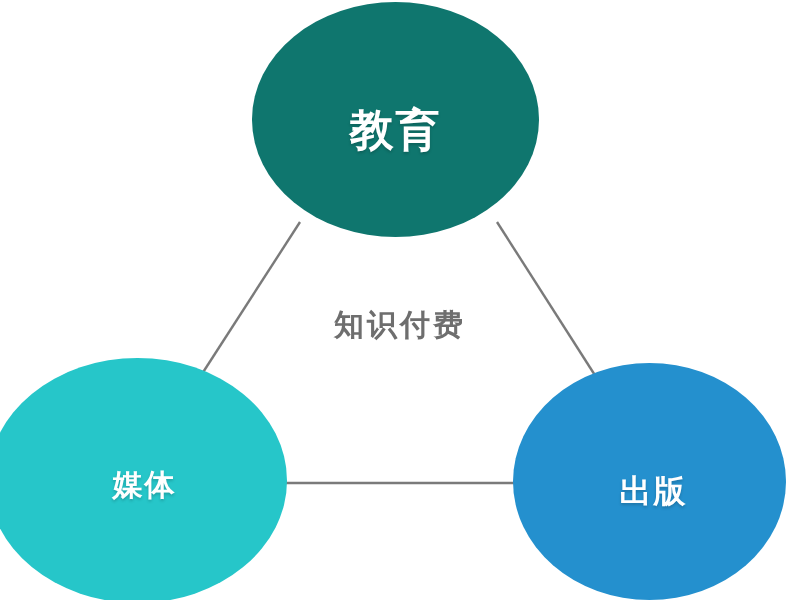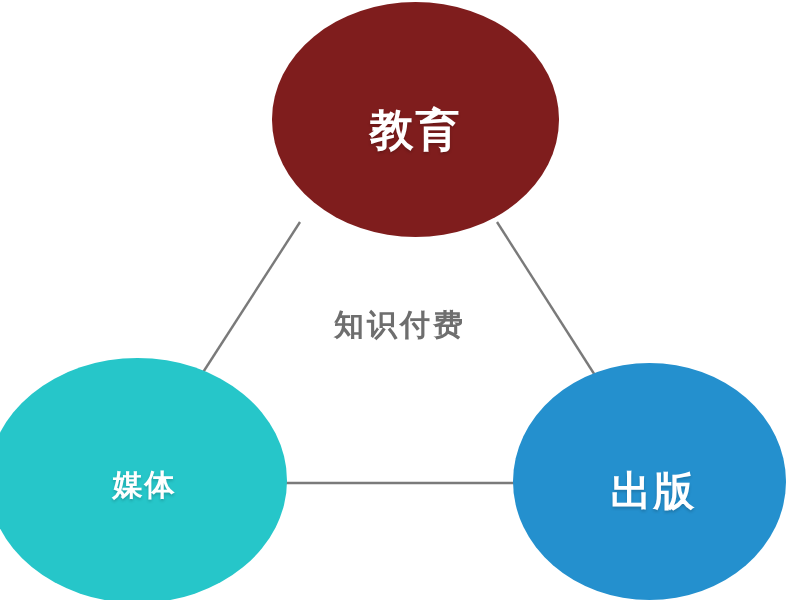--- a/index.html
+++ b/index.html
@@ -34,25 +34,25 @@
   .node-label {
     color: #ffffff;
     font-weight: bold;
     letter-spacing: 2px;
     text-shadow: 0 2px 3px rgba(0,0,0,0.18);
     white-space: nowrap;
     user-select: none;
   }
   
   #node-education {
-    left: 272px;
+    left: 252px;
     top: 2px;
     width: 287px;
     height: 235px;
-    background: #7f1d1d;
+    background: #0f766e;
     text-align: right;
   }
   #node-education .node-label {
     font-size: 44px;
     margin-top: 22px;
   }
   
   #node-media {
     left: -12px;
     top: 358px;
@@ -67,21 +67,21 @@
   }
   
   #node-publishing {
     left: 513px;
     top: 363px;
     width: 273px;
     height: 237px;
     background: #2490ce;
   }
   #node-publishing .node-label {
-    font-size: 41px;
+    font-size: 32px;
     margin-top: 20px;
     margin-left: 8px;
   }
   
   #center-caption {
     position: absolute;
     left: 0;
     top: 305px;
     width: 800px;
     text-align: center;

